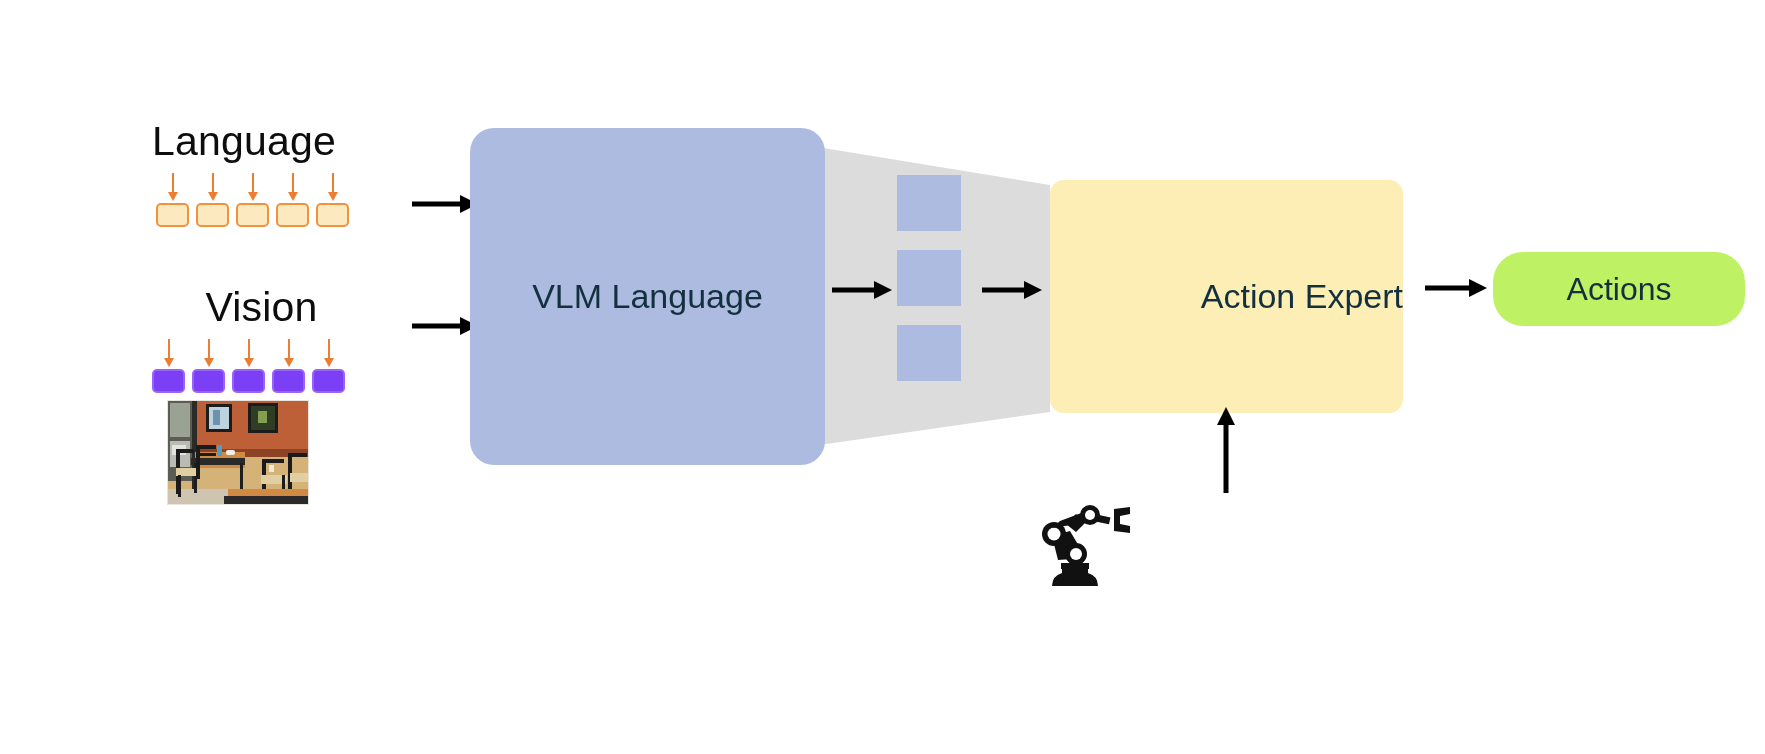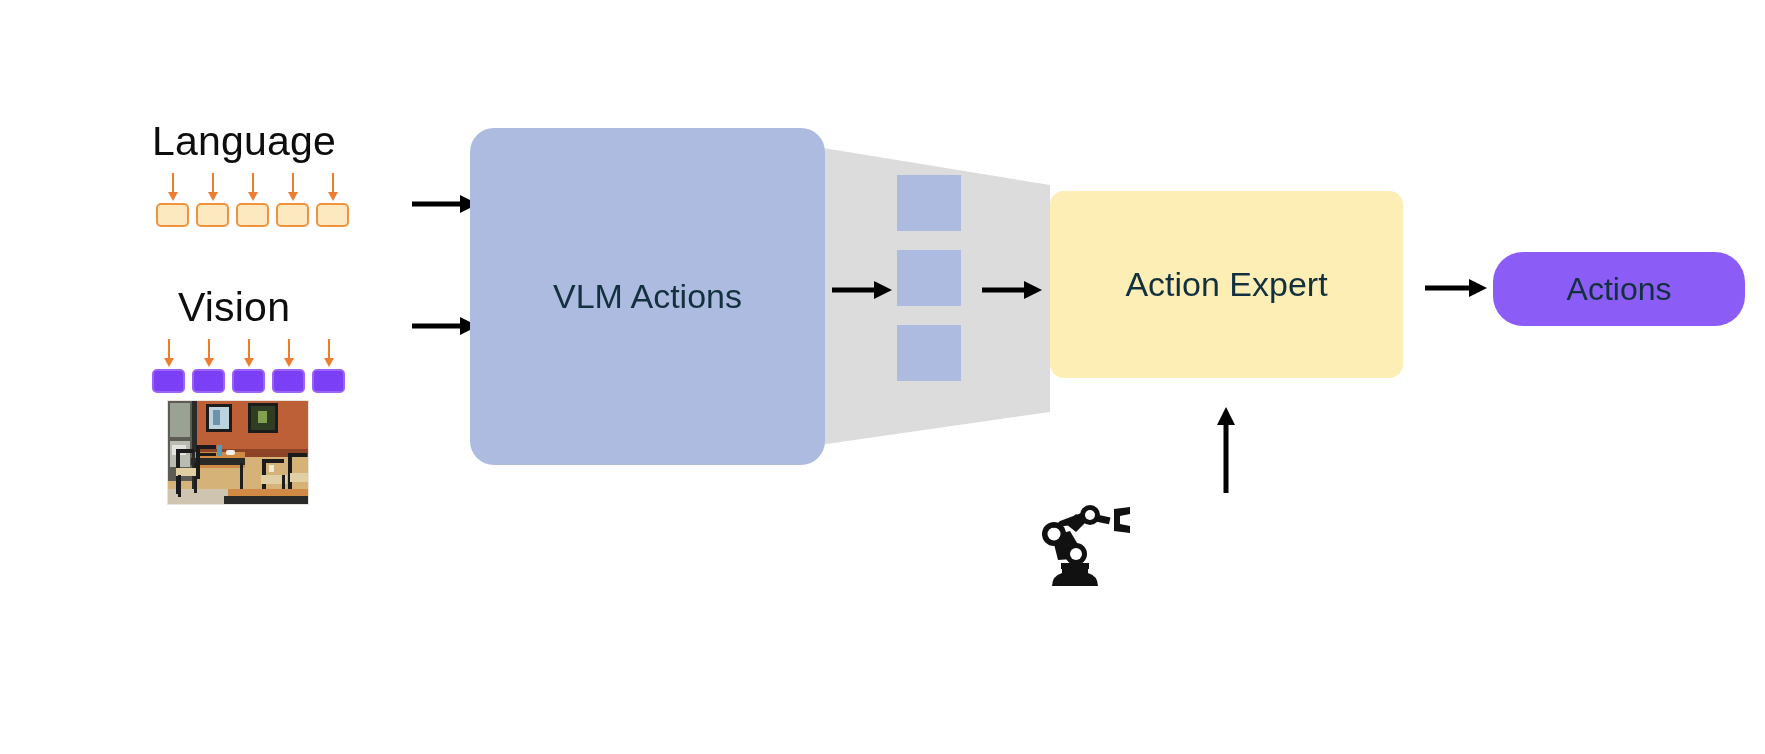--- a/index.html
+++ b/index.html
@@ -102,21 +102,21 @@
   }
   .vlm-box {
     background: #adbbe0;
     border-radius: 24px;
   }
   .ae-box {
     background: #fdeeb5;
     border-radius: 14px;
   }
   .actions-box {
-    background: #8b5cf6;
+    background: #bef264;
     border-radius: 30px;
   }
   .actions-label {
     font-size: 32px;
     color: #13303f;
     white-space: nowrap;
   }
 
   
   .funnel { overflow: visible; }
@@ -160,21 +160,21 @@
         <div class="tok-arrow"></div>
         <div class="tok-box tok-lang"></div>
       </div>
       <div class="token-cell">
         <div class="tok-arrow"></div>
         <div class="tok-box tok-lang"></div>
       </div>
     </div>
   </div>
 
-  <div class="abs" style="left:178px; top:284px;">
+  <div class="abs" style="left:178px; top:284px;text-align:center;">
     <div class="sec-title">Vision</div>
     <div class="token-row" style="margin-top:8px; margin-left:-26px;">
       <div class="token-cell">
         <div class="tok-arrow"></div>
         <div class="tok-box tok-vis"></div>
       </div>
       <div class="token-cell">
         <div class="tok-arrow"></div>
         <div class="tok-box tok-vis"></div>
       </div>
@@ -260,34 +260,34 @@
 
   <svg class="abs funnel" style="left:700px; top:110px;" width="380" height="370">
     <polygon points="0,18 350,75 350,302 0,352" fill="#dcdcdc"></polygon>
   </svg>
 
   <div class="abs tok-sq" style="left:897px; top:175px; width:64px; height:56px;"></div>
   <div class="abs tok-sq" style="left:897px; top:250px; width:64px; height:56px;"></div>
   <div class="abs tok-sq" style="left:897px; top:325px; width:64px; height:56px;"></div>
 
   <div class="abs block vlm-box" style="left:470px; top:128px; width:355px; height:337px;">
-    <span class="block-label">VLM Actions</span>
+    <span class="block-label">VLM Language</span>
   </div>
 
   <svg class="abs" style="left:832px; top:274px;" width="62" height="32">
     <line x1="0" y1="16" x2="44" y2="16" stroke="#000" stroke-width="5"></line>
     <polygon points="42,7 60,16 42,25" fill="#000"></polygon>
   </svg>
 
   <svg class="abs" style="left:982px; top:274px;" width="62" height="32">
     <line x1="0" y1="16" x2="44" y2="16" stroke="#000" stroke-width="5"></line>
     <polygon points="42,7 60,16 42,25" fill="#000"></polygon>
   </svg>
 
-  <div class="abs block ae-box" style="left:1050px; top:191px; width:353px; height:187px;">
+  <div class="abs block ae-box" style="left:1050px; top:180px; width:353px; height:233px;justify-content:flex-end;">
     <span class="block-label">Action Expert</span>
   </div>
 
   <svg class="abs" style="left:1425px; top:272px;" width="64" height="32">
     <line x1="0" y1="16" x2="46" y2="16" stroke="#000" stroke-width="5"></line>
     <polygon points="44,7 62,16 44,25" fill="#000"></polygon>
   </svg>
 
   <div class="abs block actions-box" style="left:1493px; top:252px; width:252px; height:74px;">
     <span class="actions-label">Actions</span>

